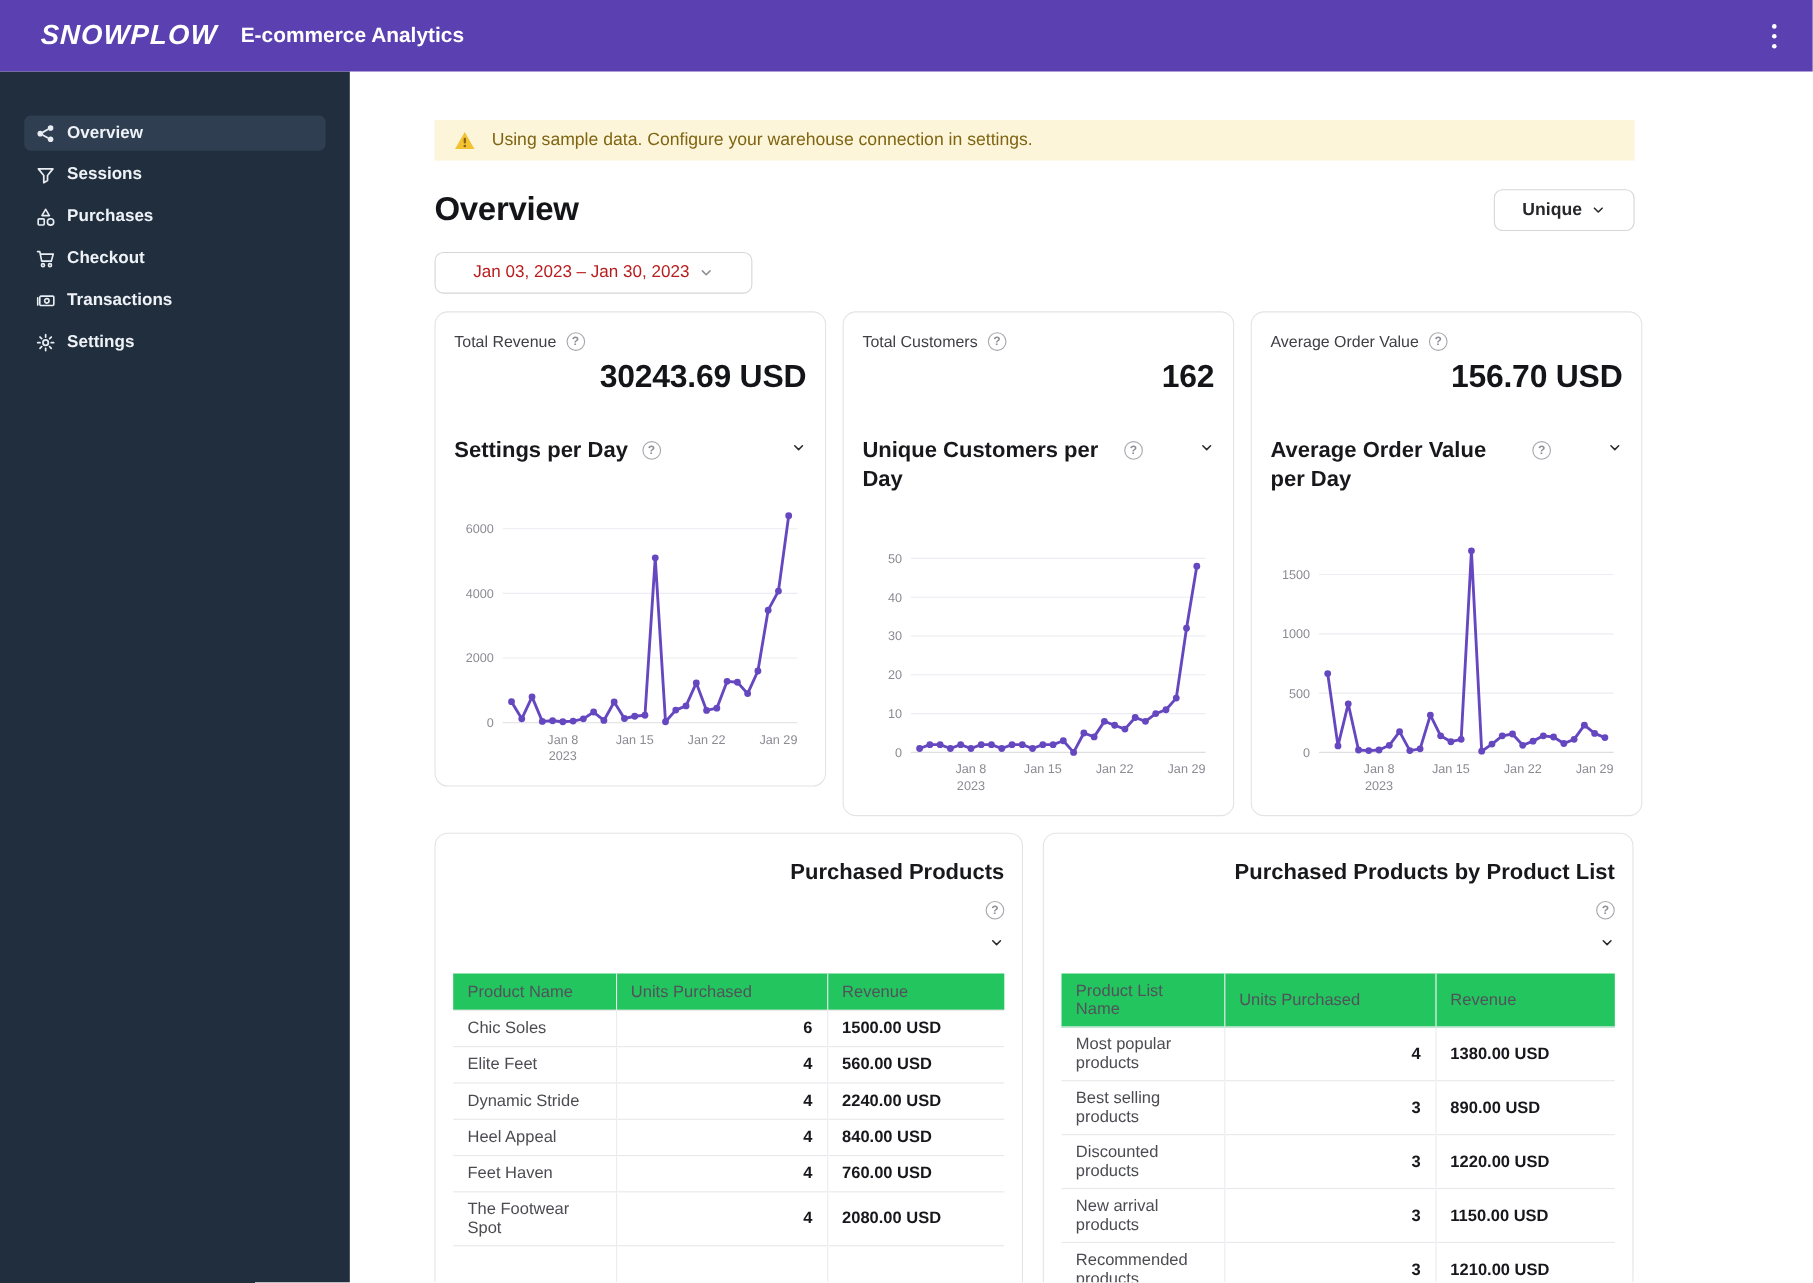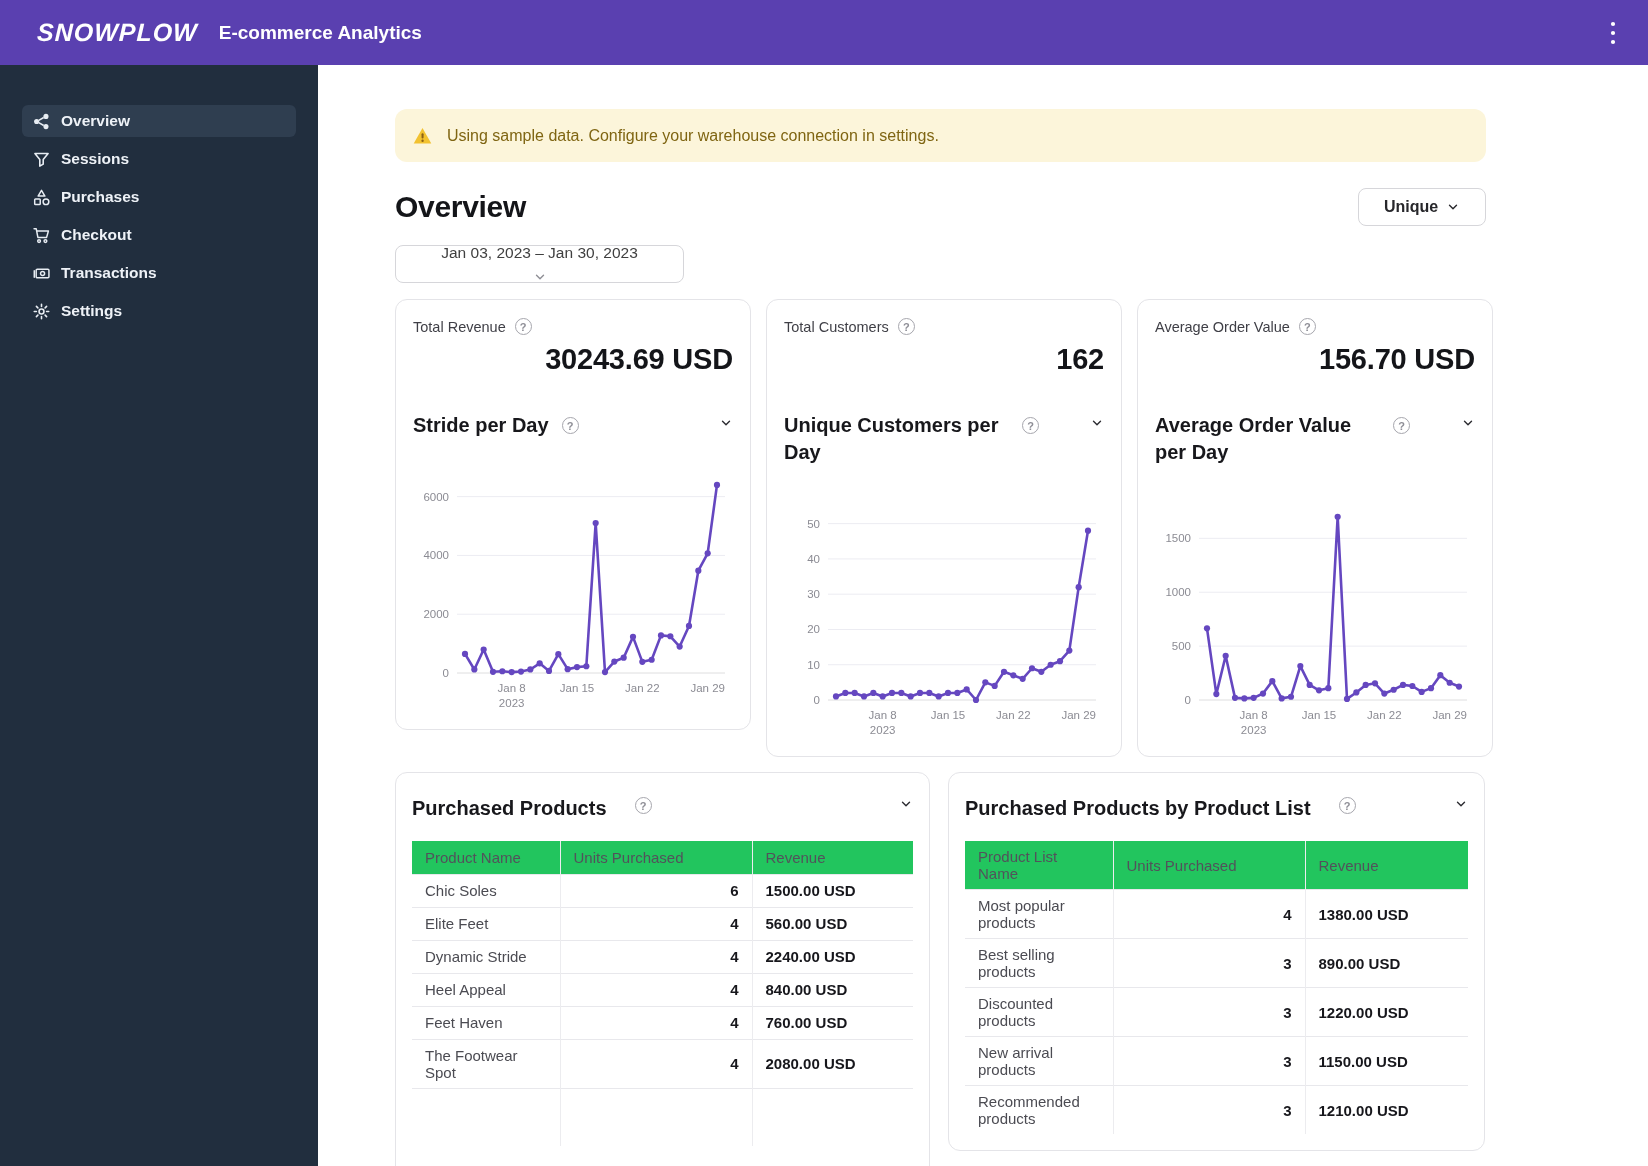--- a/index.html
+++ b/index.html
@@ -31,35 +31,35 @@
     color: #eef2f7; font-size: 15.5px; font-weight: 600;
     padding: 7px 11px; border-radius: 6px; margin-bottom: 6px; cursor: pointer;
   }
   .side-item.active { background: #2f3e50; }
   .side-item .icn { width: 17px; height: 17px; display: inline-flex; color: #e8edf3; }
   .side-item .icn svg { width: 17px; height: 17px; }
   
   .main { flex: 1; padding: 44px 0 0 77px; overflow: hidden; }
   .content { width: 1091px; }
   .banner {
-    background: #fcf5da; border-radius: 12px; height: 53px;
+    background: #fcf5da; border-radius: 0; height: 37px;
     display: flex; align-items: center; padding: 0 18px; gap: 15px;
     color: #7f6512; font-size: 16px;
   }
   .banner svg { width: 19px; height: 18px; flex: 0 0 auto; }
   .page-head { display: flex; align-items: center; justify-content: space-between; margin-top: 26px; }
   .h1 { font-size: 30px; font-weight: 700; color: #141519; letter-spacing: -0.3px; }
   .btn {
     background: #fff; border: 1px solid #d6d6da; border-radius: 8px;
     font-size: 16px; color: #27272b; cursor: pointer;
     display: inline-flex; align-items: center; justify-content: center; gap: 8px;
     font-family: inherit;
   }
   .share-btn { width: 128px; height: 38px; font-weight: 600; }
-  .date-btn { width: 289px; height: 38px; color: #404040; margin-top: 19px; font-size: 15.5px; flex-direction: column; }
+  .date-btn { width: 289px; height: 38px; color: #b91c1c; margin-top: 19px; font-size: 15.5px; }
   .chev { display: inline-flex; }
   .chev svg { width: 14px; height: 14px; }
   
   .cards { display: flex; gap: 15px; margin-top: 16px; align-items: flex-start; }
   .card {
     background: #fff; border: 1px solid #e4e4e8; border-radius: 12px;
   }
   .metric-card { width: 423px; padding: 18px 17px 8px 17px; }
   .metric-label-row { display: flex; align-items: center; gap: 9px; }
   .metric-label { font-size: 14.5px; color: #3f3f46; }
@@ -73,21 +73,21 @@
   .chart-head { display: flex; align-items: flex-start; gap: 13px; margin-top: 36px; }
   .chart-title { font-size: 20px; font-weight: 700; color: #18181c; line-height: 1.35; max-width: 225px; }
   .chart-head .q-icon { margin-top: 5px; }
   .chart-head .chev { margin-left: auto; margin-top: 4px; cursor: pointer; }
   .chart-box { margin-top: 26px; }
   
   .tables { display: flex; gap: 18px; margin-top: 15px; align-items: flex-start; }
   .table-card { padding: 24px 16px 16px 16px; }
   .table-card.left { width: 535px; height: 420px; }
   .table-card.right { width: 537px; }
-  .table-head { display: flex; align-items: flex-start; gap: 28px; }
+  .table-head { display: flex; align-items: flex-end; gap: 14px; flex-direction: column; }
   .table-title { font-size: 20px; font-weight: 700; color: #18181c; }
   .table-head .chev { margin-left: auto; cursor: pointer; }
   table { border-collapse: collapse; width: 100%; margin-top: 21px; font-size: 15px; }
   th {
     background: #22c55e; color: #52525b; font-weight: 400; text-align: left;
     padding: 7px 13px; height: 33px;
   }
   td { padding: 7px 13px; height: 33px; color: #4b4b52; }
   tbody tr { border-top: 1px solid #e8e8ec; }
   th + th, td + td { border-left: 1px solid #ececef; }
@@ -209,21 +209,21 @@
       </button>
 
       <div class="cards">
           <div class="card metric-card">
             <div class="metric-label-row">
               <span class="metric-label">Total Revenue</span>
               <span class="q-icon">?</span>
             </div>
             <div class="metric-value">30243.69 USD</div>
             <div class="chart-head">
-              <span class="chart-title">Stride per Day</span>
+              <span class="chart-title">Settings per Day</span>
               <span class="q-icon">?</span>
               <span class="chev">
                 <svg viewBox="0 0 24 24" width="15" height="15" fill="none" stroke="#2b2b30" stroke-width="2.4" stroke-linecap="round" stroke-linejoin="round">
                   <polyline points="6 9 12 15 18 9"></polyline>
                 </svg>
               </span>
             </div>
             <div class="chart-box"><svg width="320" height="252" viewBox="0 0 320 252">
                 <line x1="44" y1="208" x2="312" y2="208" stroke="#dededf" stroke-width="1"></line>
                 <text x="36" y="212" text-anchor="end" fill="#8b8b93" font-size="11.5">0</text>

